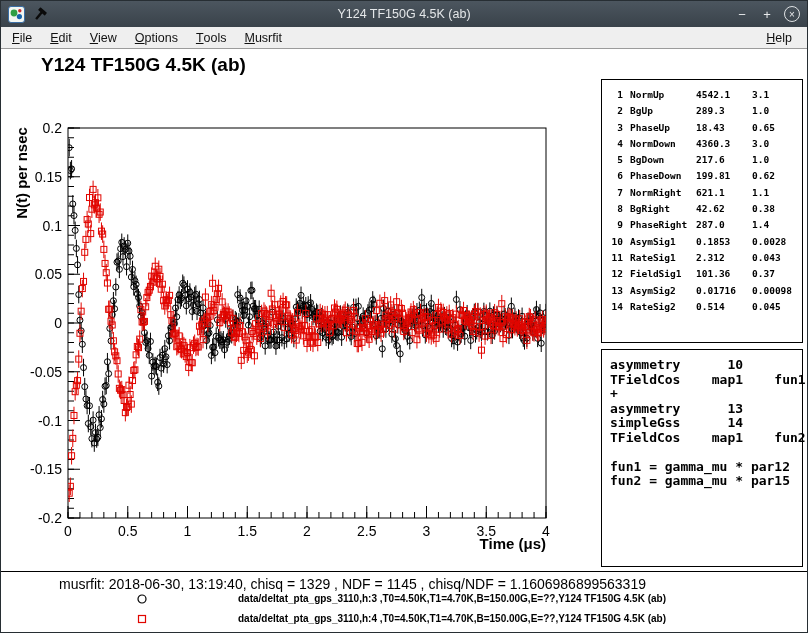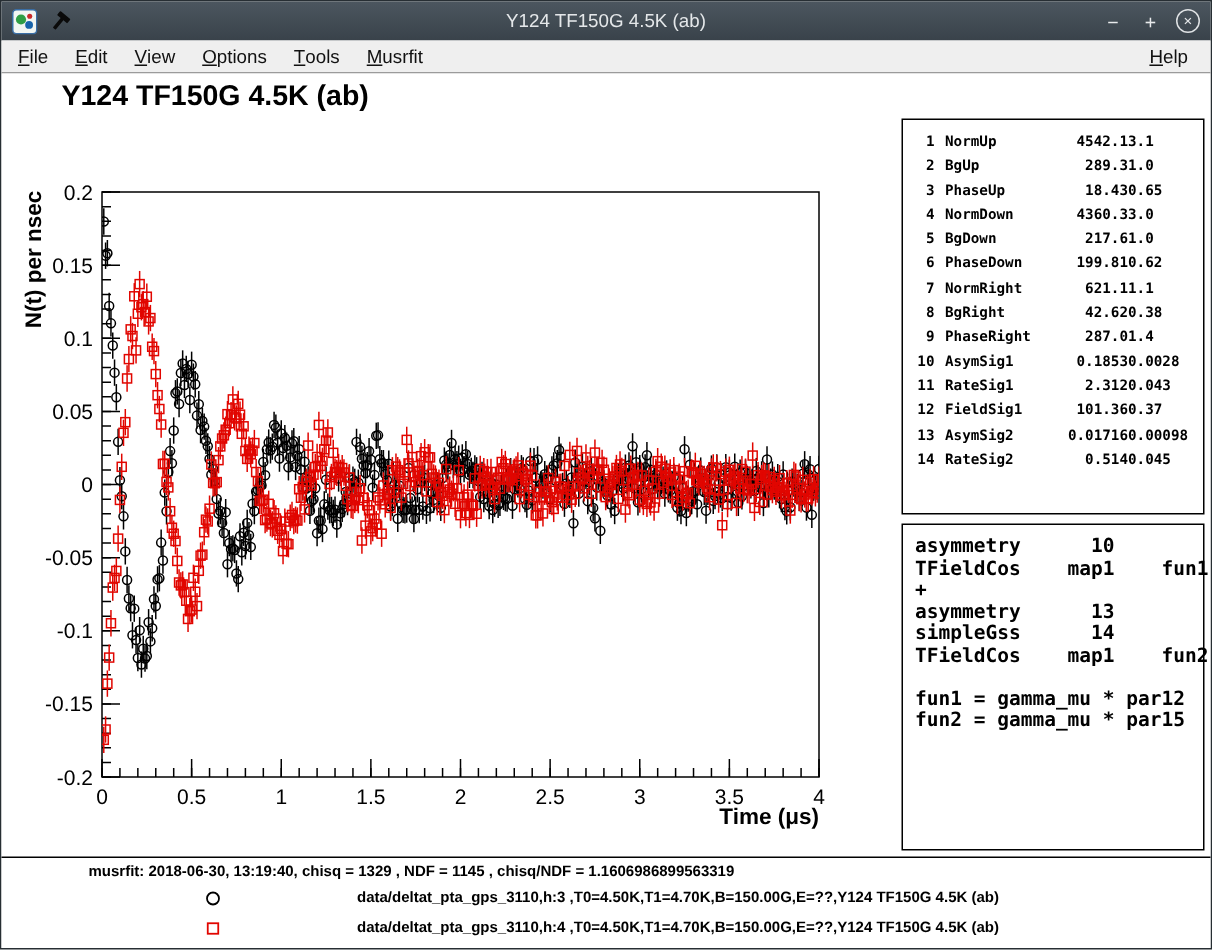--- a/index.html
+++ b/index.html
@@ -47,33 +47,33 @@
 
   
   .param-box {
     position: absolute; left: 600px; top: 30px; width: 202px; height: 264px;
     border: 1px solid #000; padding: 7px 3px 0 7px;
     font-family: "DejaVu Sans Mono", monospace; font-size: 9.5px; font-weight: bold; color: #000;
   }
   .prow { display: flex; line-height: 16.3px; white-space: pre; }
   .prow .num   { width: 14px; text-align: right; margin-right: 7px; }
   .prow .pname { width: 66px; }
-  .prow .pval  { width: 56px; text-align: right; }
+  .prow .pval  { width: 56px; }
   .prow .perr  { flex: 1; }
 
   .theory-box {
     position: absolute; left: 600px; top: 300px; width: 202px; height: 218px;
     border: 1px solid #000; padding: 8px 0 0 8px;
     font-family: "DejaVu Sans Mono", monospace; font-size: 13px; font-weight: bold; color: #000;
   }
   .tline { white-space: pre; line-height: 14.5px; }
 
   
   .sep    { position: absolute; left: 0; top: 522px; width: 100%; height: 1px; background: #000; }
-  .status { position: absolute; left: 10px; top: 527px; font-size: 10px; font-weight: bold; color: #000; padding-left: 48px; }
+  .status { position: absolute; left: 10px; top: 527px; font-size: 14px; font-weight: normal; color: #000; padding-left: 48px; }
   #legend { position: absolute; left: 0; top: 540px; width: 100%; padding-left: 34px; }
   .lrow   { position: relative; height: 20px; }
   .lrow svg  { position: absolute; left: 100px; top: 3px; }
   .llab   { position: absolute; left: 203px; top: 4px; font-size: 10px; font-weight: bold; color: #000; white-space: nowrap; }
 </style>
 </head>
 <body>
 
 <div class="titlebar">
   <span class="app-icon">

